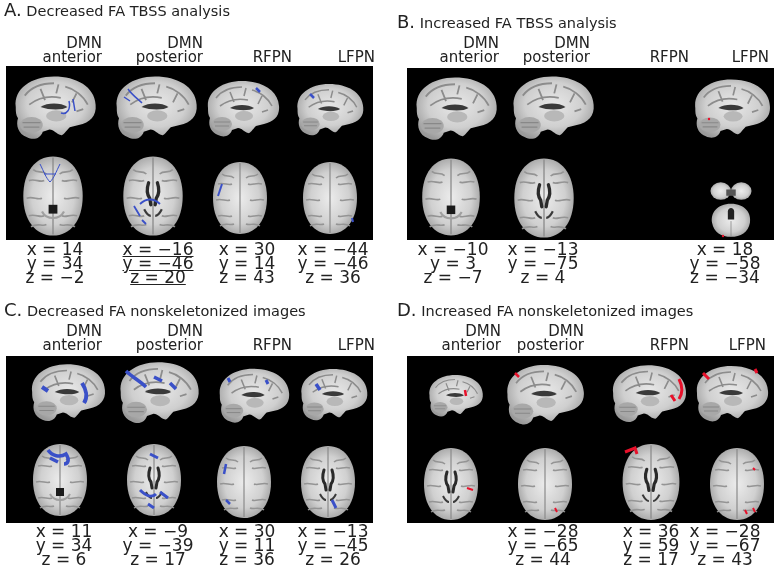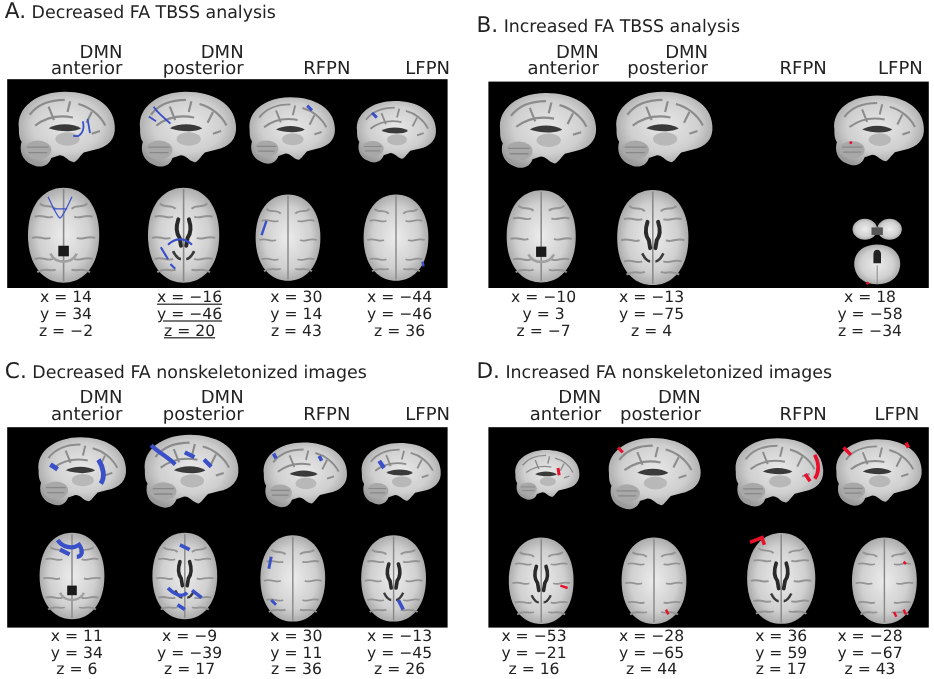--- a/index.html
+++ b/index.html
@@ -2,21 +2,21 @@
 <html><head>
 <meta charset="utf-8">
 <style>
   html,body{margin:0;padding:0;background:#fff;}
   body{width:778px;height:566px;position:relative;overflow:hidden;font-family:"DejaVu Sans","Liberation Sans",sans-serif;color:#222;}
   .panel{position:absolute;width:389px;height:283px;}
   .ptitle{position:absolute;left:4px;top:0;font-size:14.5px;line-height:20px;white-space:nowrap;}
   .ptitle .letter{font-size:18px;}
   .colhdr{position:absolute;text-align:right;font-size:15px;line-height:14px;width:90px;}
   .box{position:absolute;background:#000;}
-  .coord{position:absolute;text-align:center;font-size:13px;line-height:14px;width:80px;}
+  .coord{position:absolute;text-align:center;font-size:17px;line-height:14px;width:80px;}
   .brain{position:absolute;}
 </style>
 </head>
 <body>
 
 <svg width="0" height="0" style="position:absolute">
   <defs>
     <radialGradient id="gSag" cx="50%" cy="45%" r="60%">
       <stop offset="0%" stop-color="#e8e8e8"></stop>
       <stop offset="60%" stop-color="#cfcfcf"></stop>
@@ -323,25 +323,20 @@
       </svg>
     <svg class="brain" style="left:212px;top:86px" width="64" height="80">
         <use href="#axv"></use>
         <path d="M6,10 L16,6 L18,12" stroke="#e8102a" stroke-width="3" fill="none"></path>
       </svg>
     <svg class="brain" style="left:300px;top:90px" width="60" height="76">
         <use href="#ax"></use>
         <path d="M46,22 L48,24 M38,64 L40,68 M46,62 L48,66" stroke="#e8102a" stroke-width="2"></path>
       </svg>
   </div>
-  <div class="coord" style="left:16px;top:224px;">
-      <div>x = −53</div>
-      <div>y = −21</div>
-      <div>z = 16</div>
-    </div>
   <div class="coord" style="left:114px;top:224px;">
       <div>x = −28</div>
       <div>y = −65</div>
       <div>z = 44</div>
     </div>
   <div class="coord" style="left:222px;top:224px;">
       <div>x = 36</div>
       <div>y = 59</div>
       <div>z = 17</div>
     </div>

